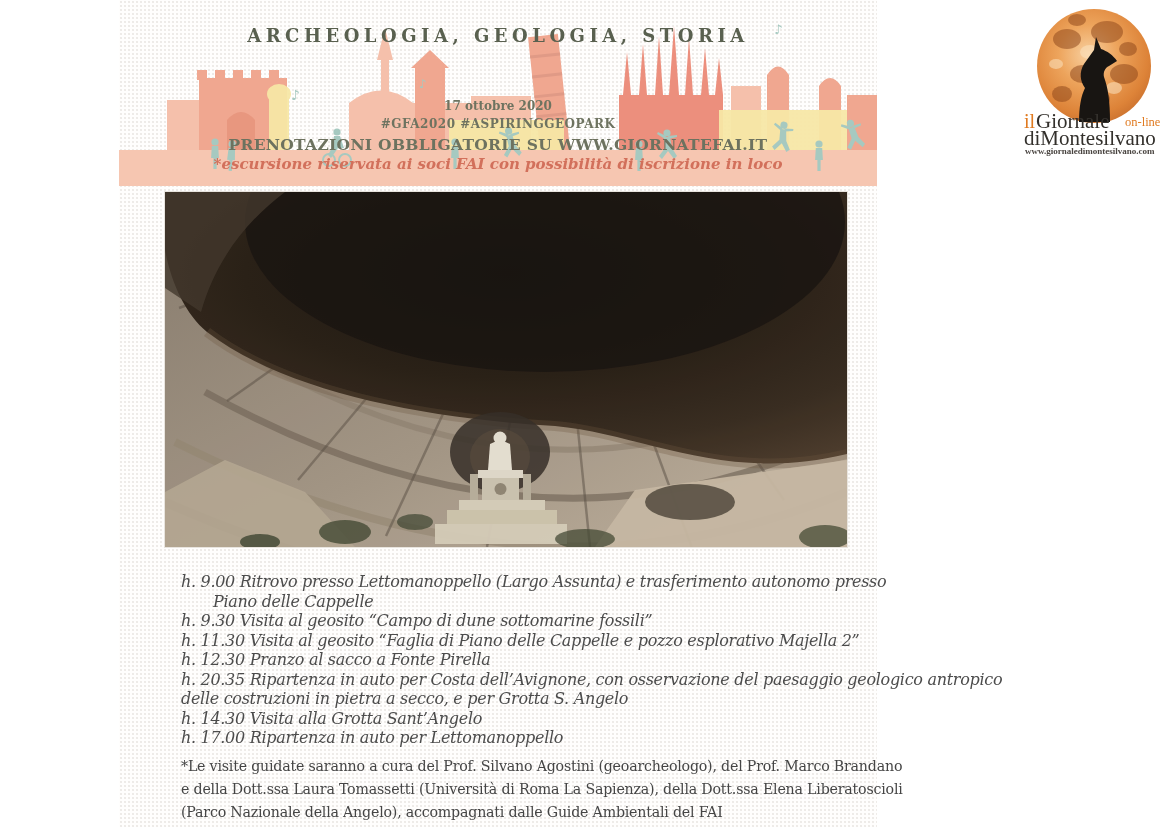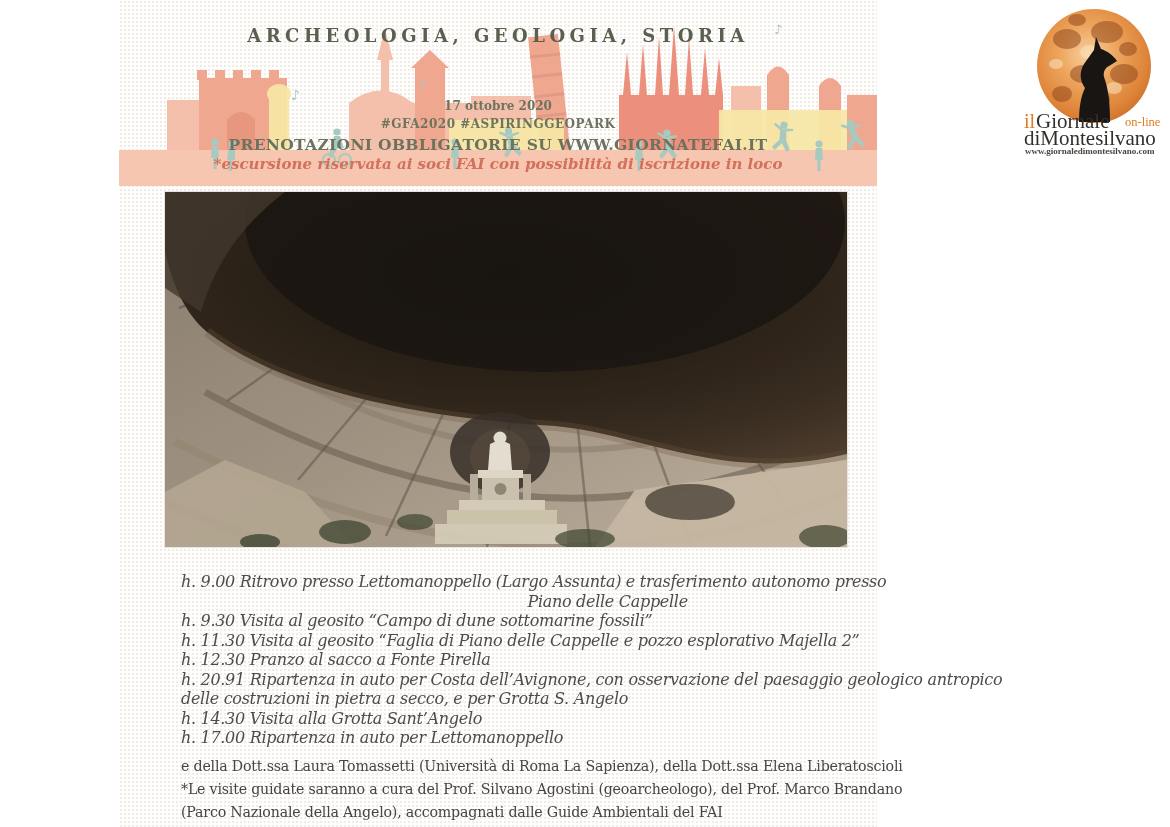--- a/index.html
+++ b/index.html
@@ -23,21 +23,21 @@
   .sub2{top:117px;font-weight:bold;font-size:12px;letter-spacing:.5px;color:#6e7360;}
   .sub3{top:135px;font-weight:bold;font-size:15.5px;letter-spacing:.3px;color:#6d725f;}
   .note{top:155px;font-style:italic;font-weight:bold;font-size:15px;color:#d2705b;}
   
   .photo{position:absolute;left:46px;top:192px;width:682px;height:355px;
          outline:1px solid #e8e4de;}
   
   .schedule{position:absolute;left:62px;top:572px;color:#4c4c4c;
             font-style:italic;font-weight:500;font-size:16px;line-height:19.5px;
             letter-spacing:-.3px;white-space:nowrap;}
-  .schedule .indent{padding-left:32px;text-align:center;}
+  .schedule .indent{padding-left:32px;}
   
   .credits{position:absolute;left:62px;top:755px;color:#454545;
            font-size:14.2px;line-height:23px;letter-spacing:-.2px;white-space:nowrap;}
   
   .logo{position:absolute;left:1022px;top:4px;width:146px;height:152px;}
   .logo svg{display:block;}
 </style>
 </head>
 <body>
 
@@ -219,29 +219,29 @@
 
       <rect x="0" y="0" width="682" height="355" fill="#9b8d7c" opacity="0.07"></rect>
     </svg>
 
     <div class="schedule">
       <div>h. 9.00 Ritrovo presso Lettomanoppello (Largo Assunta) e trasferimento autonomo presso</div>
       <div class="indent">Piano delle Cappelle</div>
       <div>h. 9.30 Visita al geosito “Campo di dune sottomarine fossili”</div>
       <div>h. 11.30 Visita al geosito “Faglia di Piano delle Cappelle e pozzo esplorativo Majella 2”</div>
       <div>h. 12.30 Pranzo al sacco a Fonte Pirella</div>
-      <div>h. 20.91 Ripartenza in auto per Costa dell’Avignone, con osservazione del paesaggio geologico antropico</div>
+      <div>h. 20.35 Ripartenza in auto per Costa dell’Avignone, con osservazione del paesaggio geologico antropico</div>
       <div>delle costruzioni in pietra a secco, e per Grotta S. Angelo</div>
       <div>h. 14.30 Visita alla Grotta Sant’Angelo</div>
       <div>h. 17.00 Ripartenza in auto per Lettomanoppello</div>
     </div>
 
     <div class="credits">
+      <div>*Le visite guidate saranno a cura del Prof. Silvano Agostini (geoarcheologo), del Prof. Marco Brandano</div>
       <div>e della Dott.ssa Laura Tomassetti (Università di Roma La Sapienza), della Dott.ssa Elena Liberatoscioli</div>
-      <div>*Le visite guidate saranno a cura del Prof. Silvano Agostini (geoarcheologo), del Prof. Marco Brandano</div>
       <div>(Parco Nazionale della Angelo), accompagnati dalle Guide Ambientali del FAI</div>
     </div>
   </div>
 
   <div class="logo">
     <svg width="146" height="152" viewBox="0 0 146 152">
       <defs>
         <radialGradient id="moon" cx="0.45" cy="0.4" r="0.75">
           <stop offset="0" stop-color="#f8d0a0"></stop>
           <stop offset="0.35" stop-color="#eda45c"></stop>

